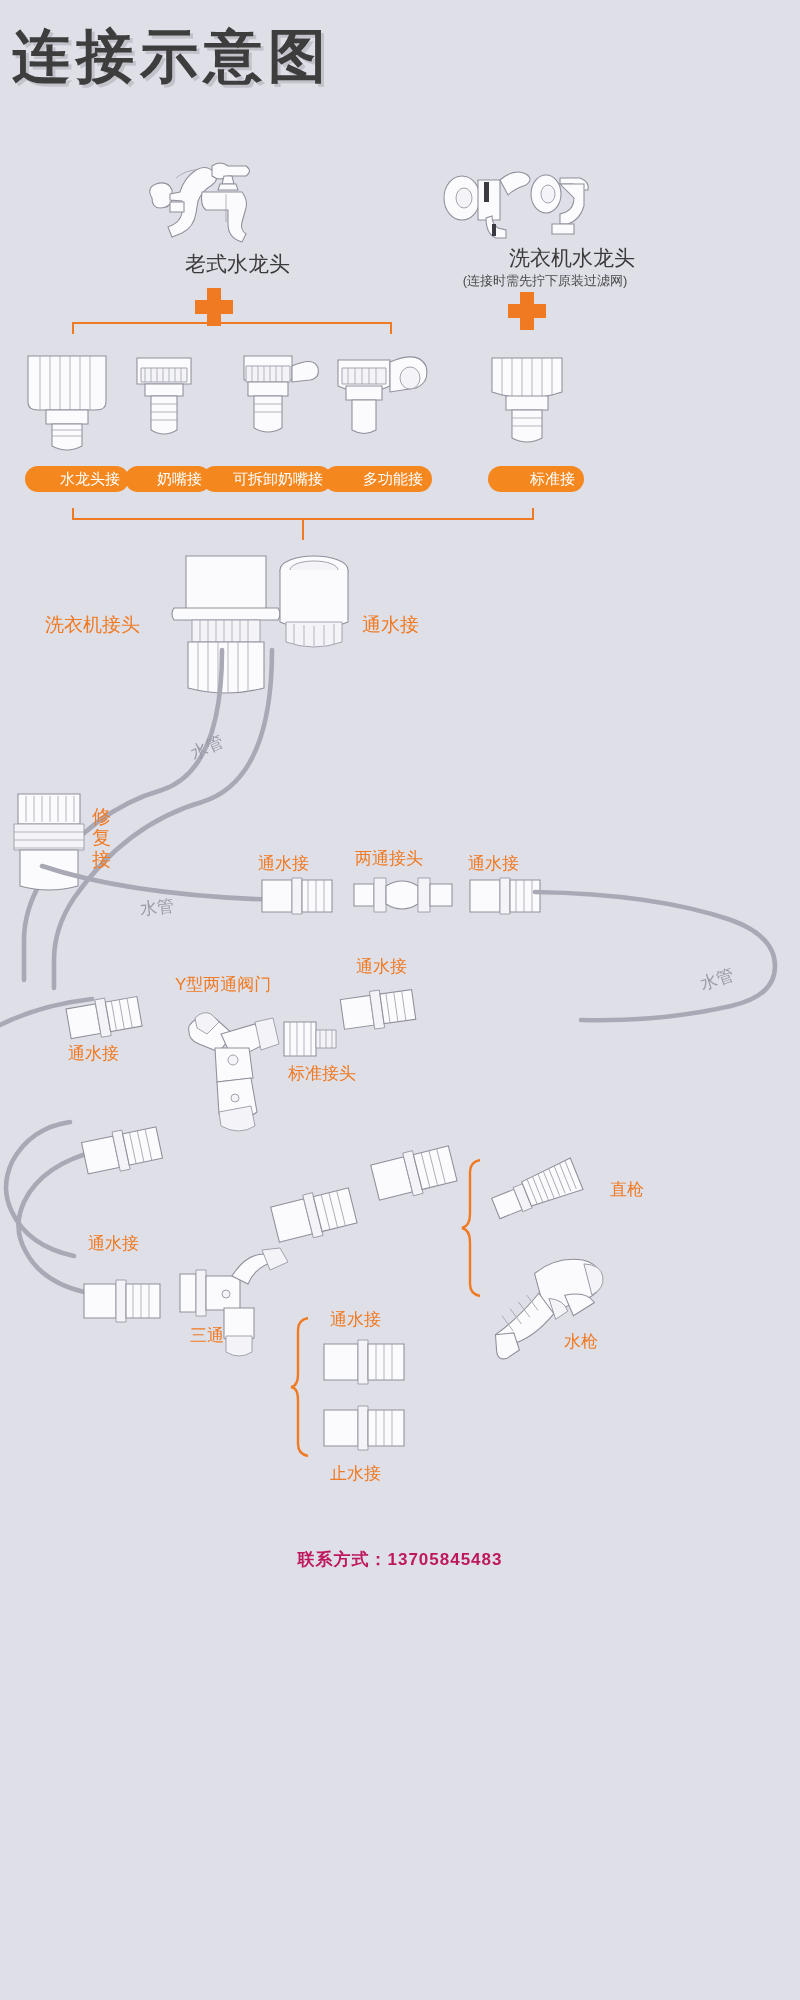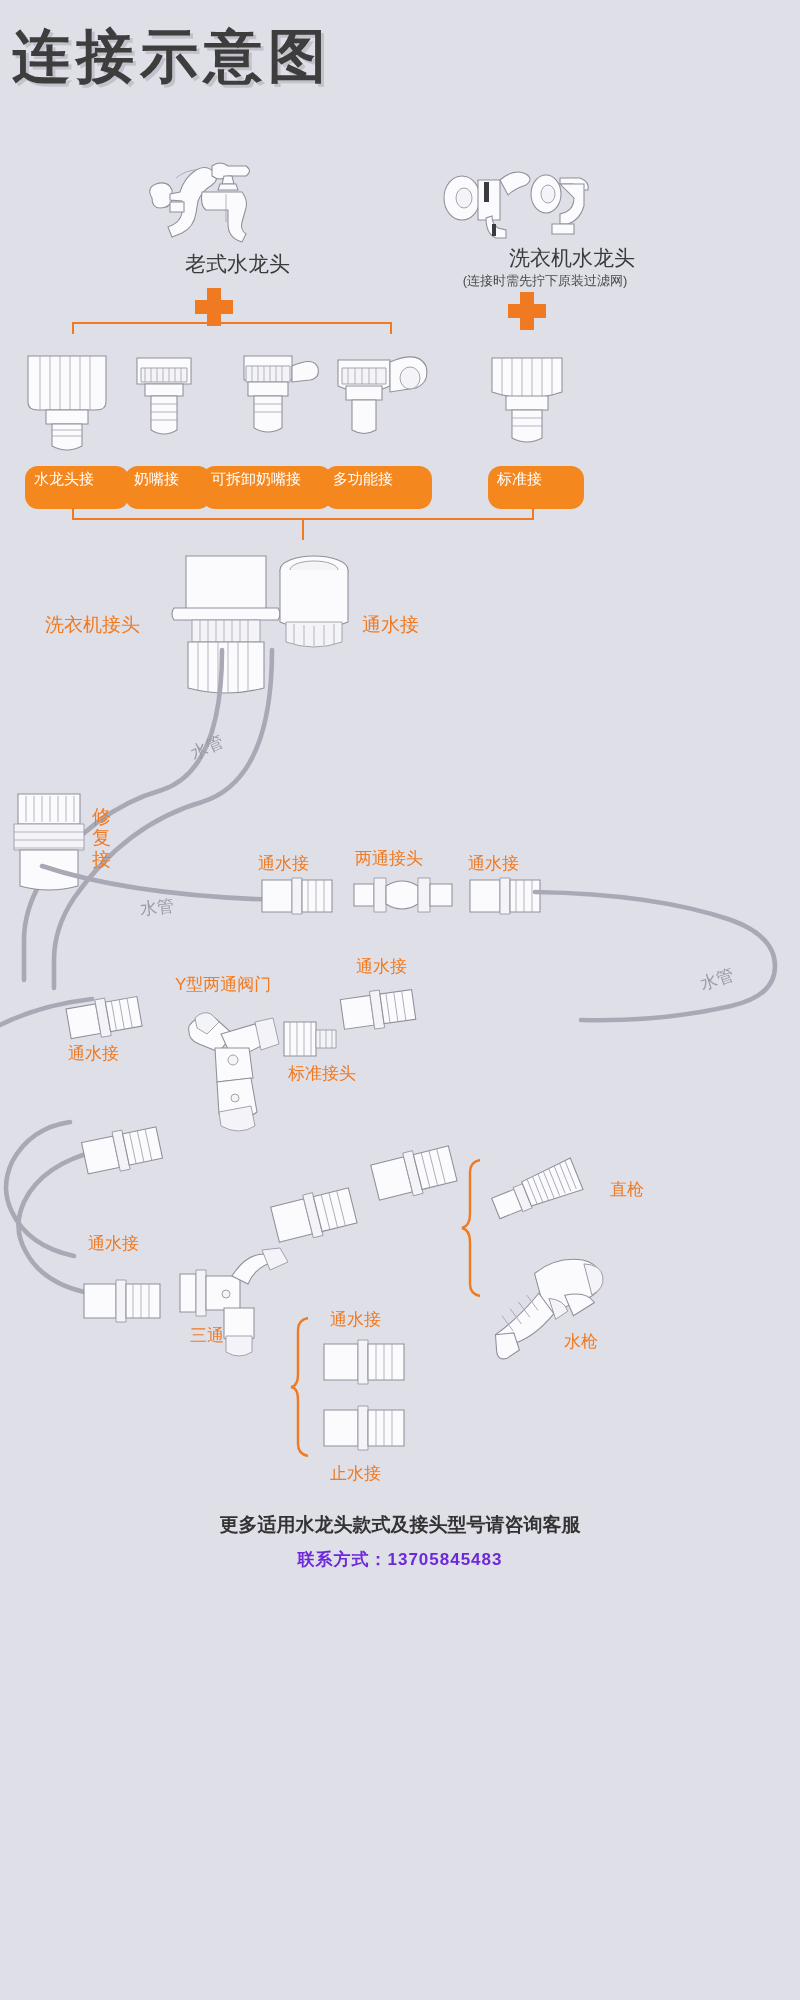--- a/index.html
+++ b/index.html
@@ -37,30 +37,30 @@
   
   .plus{position:absolute;width:38px;height:38px;}
   .plus:before,.plus:after{content:"";position:absolute;background:#f07a22;}
   .plus:before{left:0;top:12px;width:38px;height:14px;}
   .plus:after{left:12px;top:0;width:14px;height:38px;}
 
   
   .badge{
     position:absolute;background:#f5871f;color:#fff;
     border-radius:13px;font-size:15px;line-height:26px;
-    height:43px;text-align:left;white-space:nowrap;padding:0 9px;
+    height:26px;text-align:right;white-space:nowrap;padding:0 9px;
   }
 
   
   .brk{position:absolute;}
   .brk i{position:absolute;background:#f07a22;display:block;}
 
   
   .foot1{width:800px;text-align:center;font-size:19px;color:#333;font-weight:bold;}
-  .foot2{width:800px;text-align:center;font-size:17px;color:#6d28d9;font-weight:bold;letter-spacing:1px;}
+  .foot2{width:800px;text-align:center;font-size:17px;color:#be185d;font-weight:bold;letter-spacing:1px;}
 
   svg{display:block;overflow:visible;}
   .pt{stroke:#8f8f9b;stroke-width:1.05;fill:#fbfbfd;}
   .pt2{stroke:#9a9aa6;stroke-width:.9;fill:#f4f4f8;}
   .ln{stroke:#a6a6b2;stroke-width:.85;fill:none;}
   .hose{stroke:#a9a9b5;stroke-width:4.6;fill:none;stroke-linecap:round;}
 </style>
 </head>
 <body>
 
@@ -374,16 +374,15 @@
   </svg>
 
   <svg class="abs" style="left:318px;top:1398px;" width="96" height="62" viewBox="0 0 96 62">
     <path class="pt" d="M6 12 l34 0 l0 36 l-34 0z"></path>
     <path class="pt2" d="M40 8 l10 0 l0 44 l-10 0z"></path>
     <path class="pt" d="M50 12 l36 0 l0 36 l-36 0z"></path>
     <path class="ln" d="M58 12 l0 36 M66 12 l0 36 M74 12 l0 36"></path>
   </svg>
   <div class="abs lbl-or-sm" style="left:330px;top:1462px;">止水接</div>
 
-  <div class="abs foot1" style="top:1512px;">更多适用水龙头款式及接头型号请咨询客服</div>
   <div class="abs foot2" style="top:1548px;">联系方式：13705845483</div>
 
 </div>
 
 </body></html>

